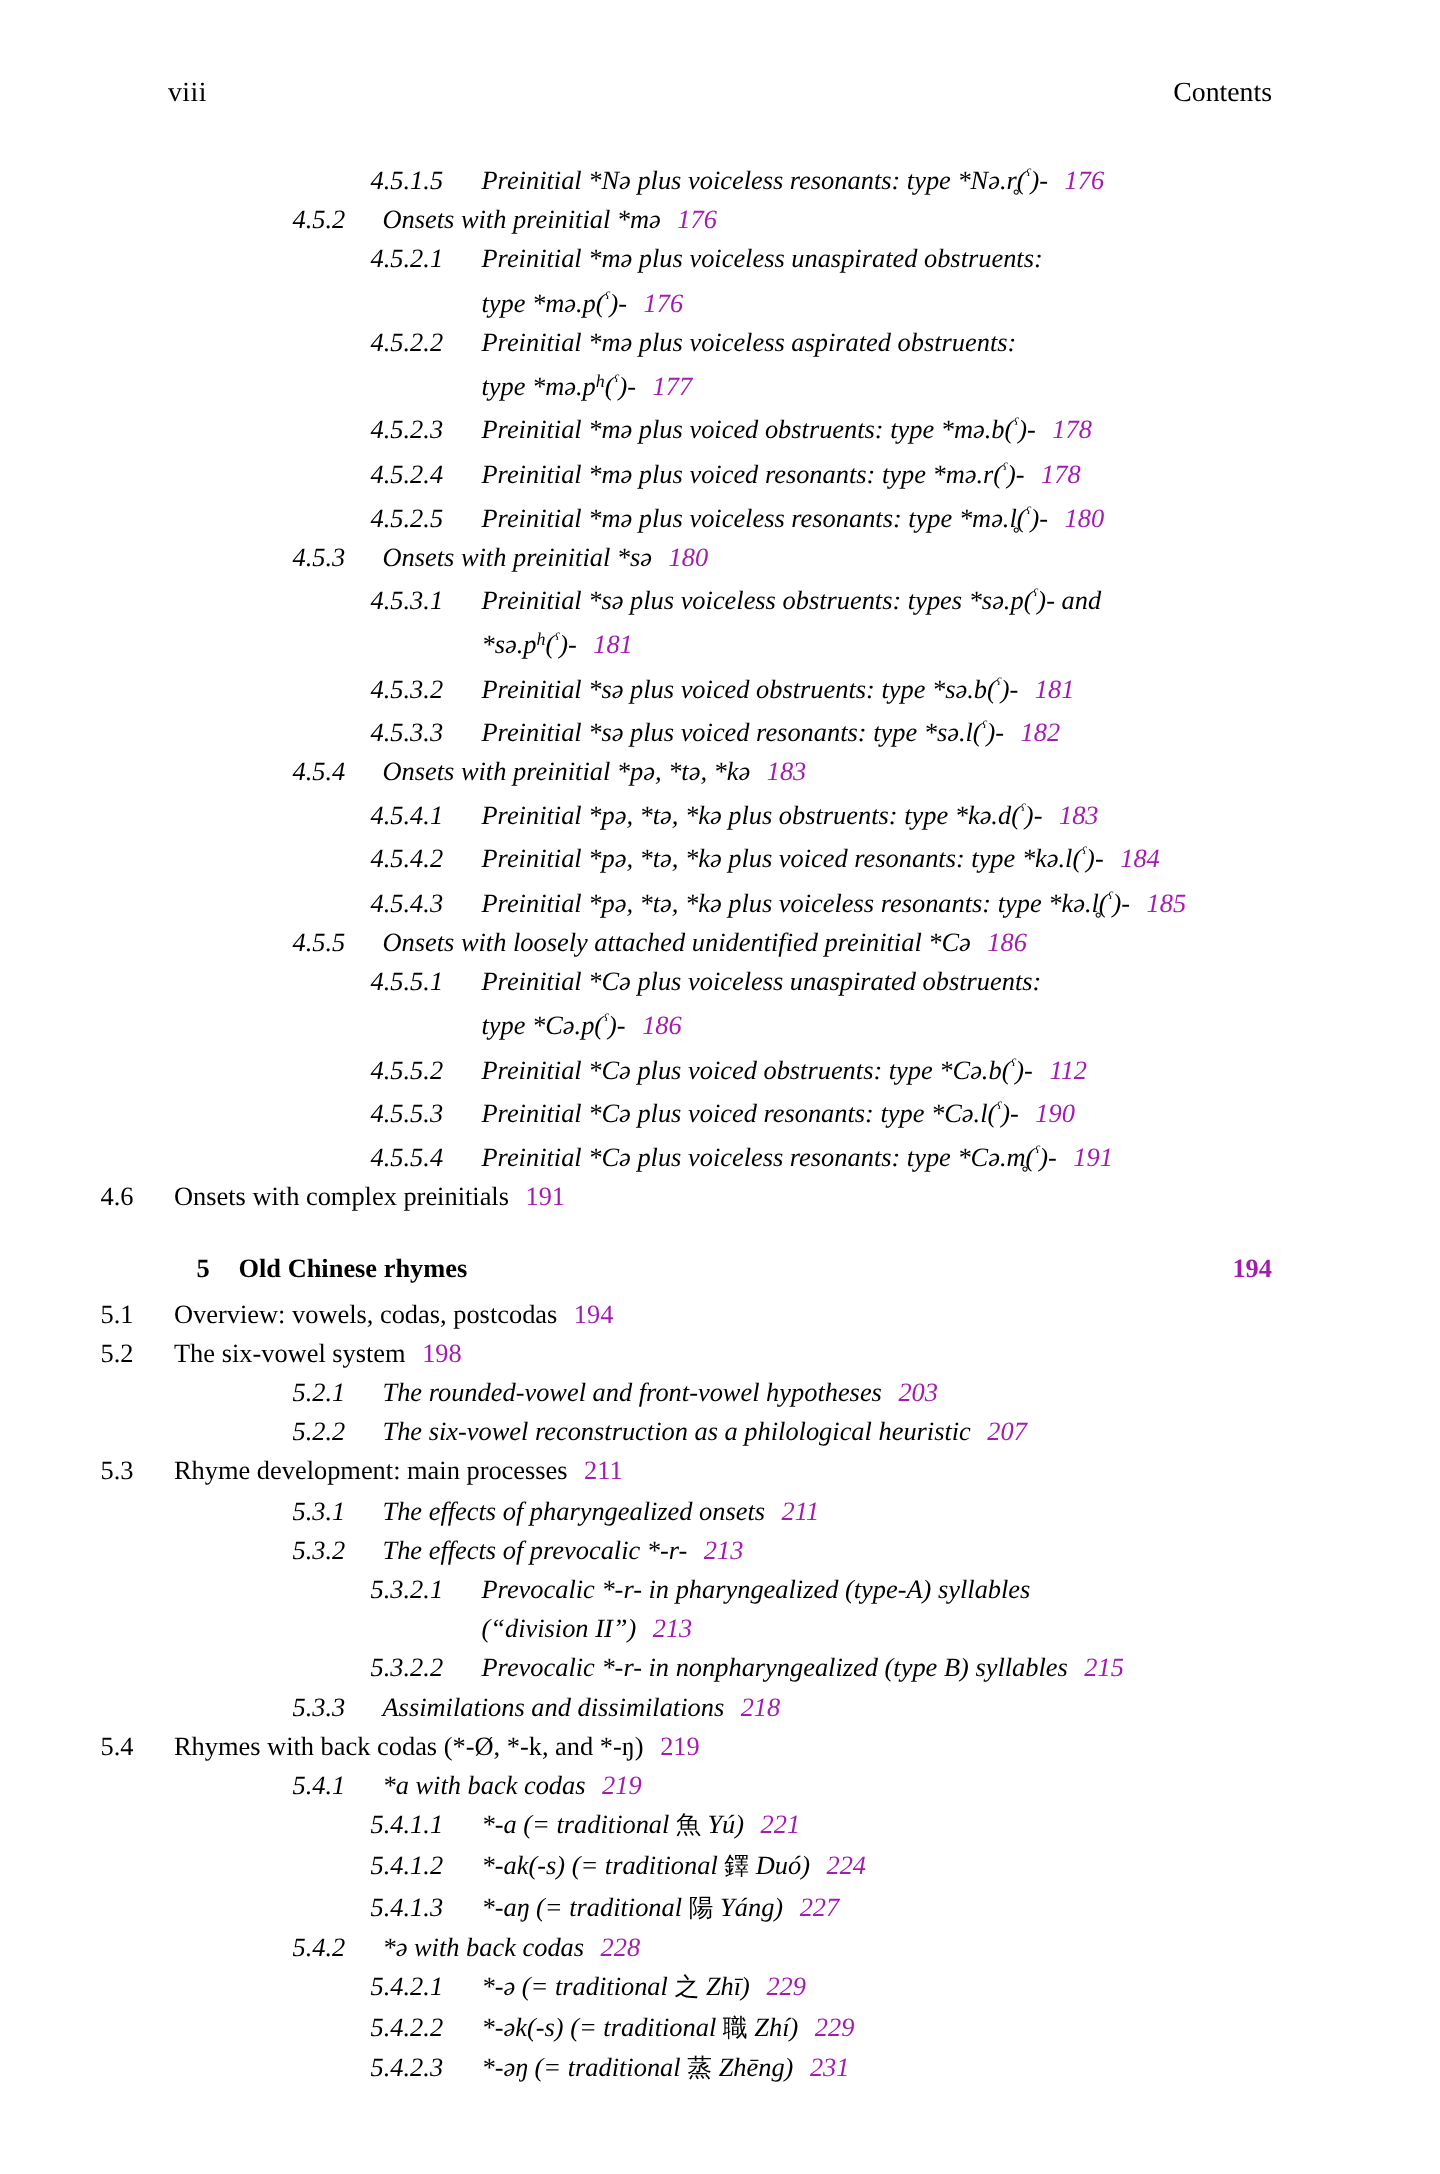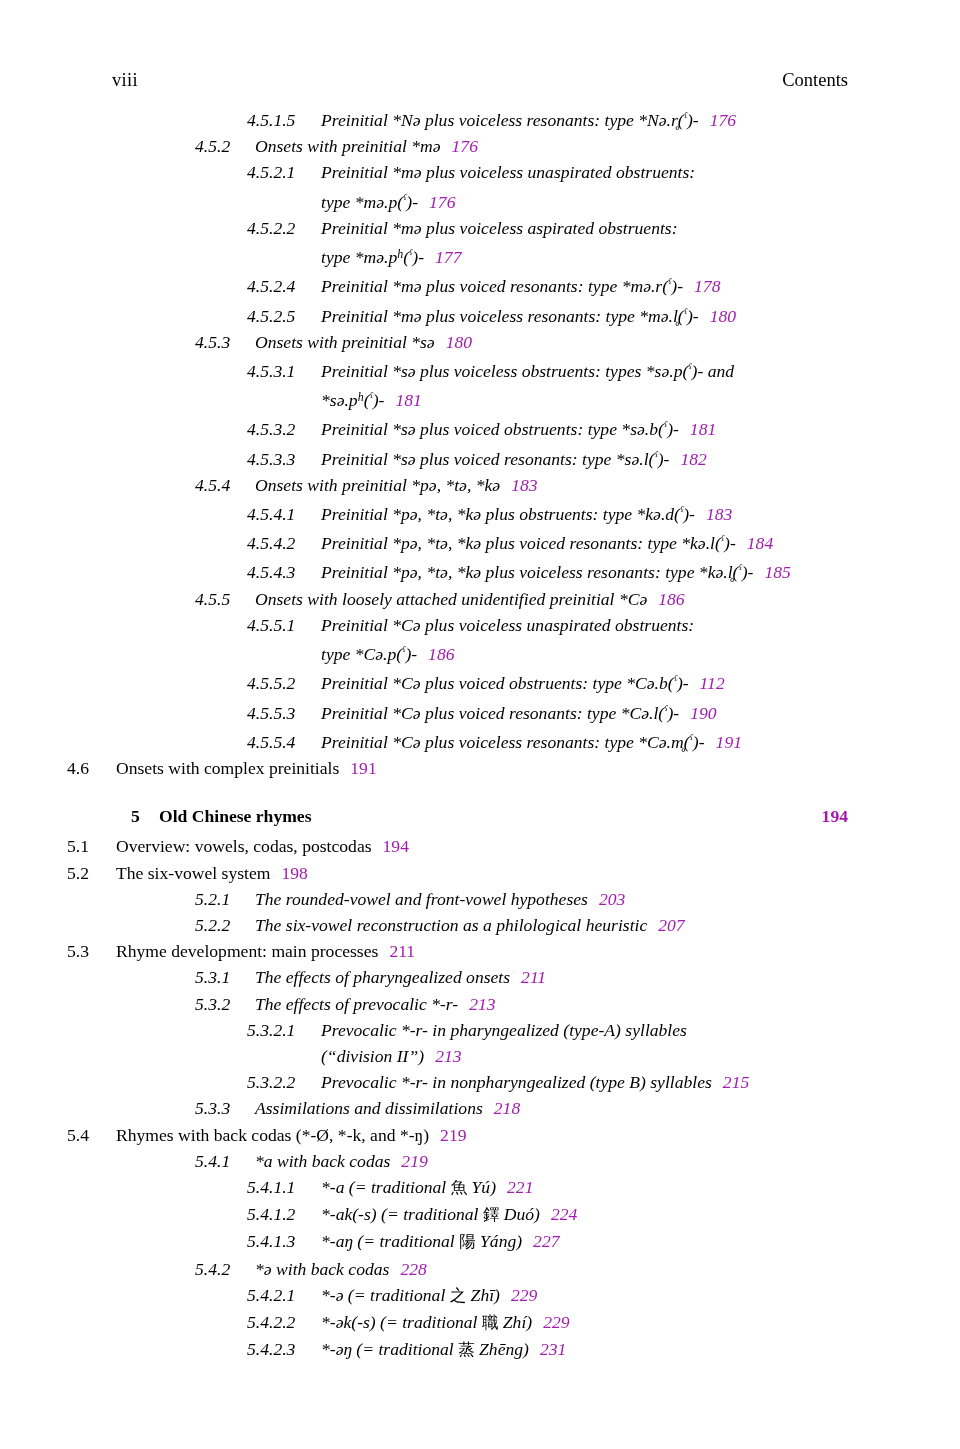--- a/index.html
+++ b/index.html
@@ -19,21 +19,21 @@
   .page {
     position: relative;
     width: 960px;
     height: 1449px;
     box-sizing: border-box;
   }
 
   
   .running-head {
     position: absolute;
-    top: 68px;
+    top: 50px;
     left: 112px;
     right: 112px;
     height: 24px;
     font-size: 18.5px;
     line-height: 24px;
   }
   .running-head .folio {
     float: left;
     letter-spacing: 0.3px;
   }
@@ -132,20 +132,21 @@
     <span class="head-title">Contents</span>
   </div>
 
   <div class="toc" id="toc-root">
       <div class="entry lvl-3"><span class="num">4.5.1.5</span><span class="title">Preinitial *Nə plus voiceless resonants: type *Nə.r̥(<span class="sup">ˁ</span>)-</span><span class="pg">176</span></div>
       <div class="entry lvl-2"><span class="num">4.5.2</span><span class="title">Onsets with preinitial *mə</span><span class="pg">176</span></div>
       <div class="entry lvl-3"><span class="num">4.5.2.1</span><span class="title">Preinitial *mə plus voiceless unaspirated obstruents:</span></div>
       <div class="cont cont-3"><span>type *mə.p(<span class="sup">ˁ</span>)-</span><span class="pg">176</span></div>
       <div class="entry lvl-3"><span class="num">4.5.2.2</span><span class="title">Preinitial *mə plus voiceless aspirated obstruents:</span></div>
       <div class="cont cont-3"><span>type *mə.p<span class="sup">h</span>(<span class="sup">ˁ</span>)-</span><span class="pg">177</span></div>
+      <div class="entry lvl-3"><span class="num">4.5.2.3</span><span class="title">Preinitial *mə plus voiced obstruents: type *mə.b(<span class="sup">ˁ</span>)-</span><span class="pg">178</span></div>
       <div class="entry lvl-3"><span class="num">4.5.2.4</span><span class="title">Preinitial *mə plus voiced resonants: type *mə.r(<span class="sup">ˁ</span>)-</span><span class="pg">178</span></div>
       <div class="entry lvl-3"><span class="num">4.5.2.5</span><span class="title">Preinitial *mə plus voiceless resonants: type *mə.l̥(<span class="sup">ˁ</span>)-</span><span class="pg">180</span></div>
       <div class="entry lvl-2"><span class="num">4.5.3</span><span class="title">Onsets with preinitial *sə</span><span class="pg">180</span></div>
       <div class="entry lvl-3"><span class="num">4.5.3.1</span><span class="title">Preinitial *sə plus voiceless obstruents: types *sə.p(<span class="sup">ˁ</span>)- and</span></div>
       <div class="cont cont-3"><span>*sə.p<span class="sup">h</span>(<span class="sup">ˁ</span>)-</span><span class="pg">181</span></div>
       <div class="entry lvl-3"><span class="num">4.5.3.2</span><span class="title">Preinitial *sə plus voiced obstruents: type *sə.b(<span class="sup">ˁ</span>)-</span><span class="pg">181</span></div>
       <div class="entry lvl-3"><span class="num">4.5.3.3</span><span class="title">Preinitial *sə plus voiced resonants: type *sə.l(<span class="sup">ˁ</span>)-</span><span class="pg">182</span></div>
       <div class="entry lvl-2"><span class="num">4.5.4</span><span class="title">Onsets with preinitial *pə, *tə, *kə</span><span class="pg">183</span></div>
       <div class="entry lvl-3"><span class="num">4.5.4.1</span><span class="title">Preinitial *pə, *tə, *kə plus obstruents: type *kə.d(<span class="sup">ˁ</span>)-</span><span class="pg">183</span></div>
       <div class="entry lvl-3"><span class="num">4.5.4.2</span><span class="title">Preinitial *pə, *tə, *kə plus voiced resonants: type *kə.l(<span class="sup">ˁ</span>)-</span><span class="pg">184</span></div>

